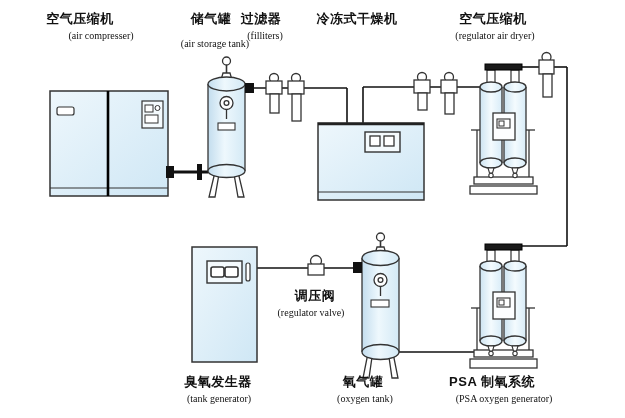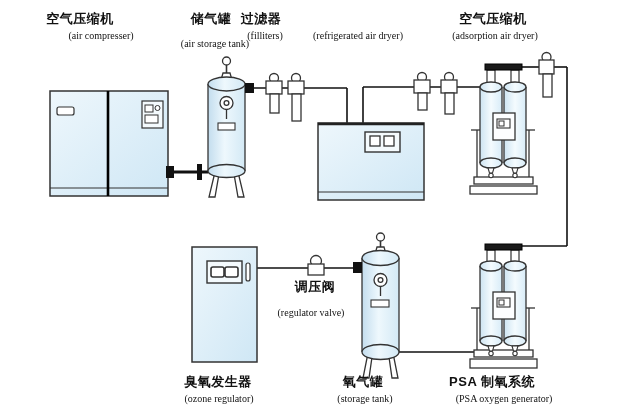--- a/index.html
+++ b/index.html
@@ -234,30 +234,30 @@
 
   <div class="lbl zh" style="left:80px;top:12px">空气压缩机</div>
   <div class="lbl en" style="left:101px;top:31px">(air compresser)</div>
 
   <div class="lbl zh" style="left:211px;top:12px">储气罐</div>
   <div class="lbl en" style="left:215px;top:39px">(air storage tank)</div>
 
   <div class="lbl zh" style="left:261px;top:12px">过滤器</div>
   <div class="lbl en" style="left:265px;top:31px">(filliters)</div>
 
-  <div class="lbl en" style="left:358px;top:31px">(refrigerated air dryer)</div>
+  <div class="lbl zh" style="left:357px;top:12px">冷冻式干燥机</div>
 
   <div class="lbl zh" style="left:493px;top:12px">空气压缩机</div>
-  <div class="lbl en" style="left:495px;top:31px">(adsorption air dryer)</div>
-
-  <div class="lbl zh" style="left:315px;top:280px">调压阀</div>
+  <div class="lbl en" style="left:495px;top:31px">(regulator air dryer)</div>
+
+  <div class="lbl zh" style="left:315px;top:289px">调压阀</div>
   <div class="lbl en" style="left:311px;top:308px">(regulator valve)</div>
 
   <div class="lbl zh" style="left:218px;top:375px">臭氧发生器</div>
-  <div class="lbl en" style="left:219px;top:394px">(ozone regulator)</div>
+  <div class="lbl en" style="left:219px;top:394px">(tank generator)</div>
 
   <div class="lbl zh" style="left:363px;top:375px">氧气罐</div>
-  <div class="lbl en" style="left:365px;top:394px">(storage tank)</div>
+  <div class="lbl en" style="left:365px;top:394px">(oxygen tank)</div>
 
   <div class="lbl zh" style="left:492px;top:375px">PSA 制氧系统</div>
   <div class="lbl en" style="left:504px;top:394px">(PSA oxygen generator)</div>
 
 </div>
 
 </body></html>

